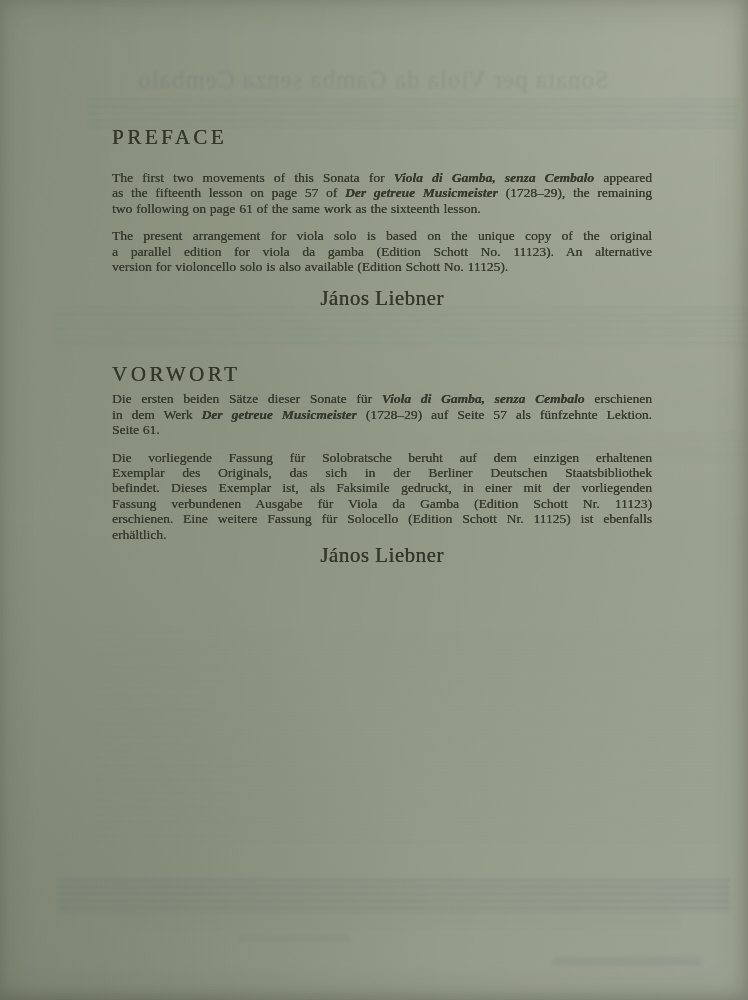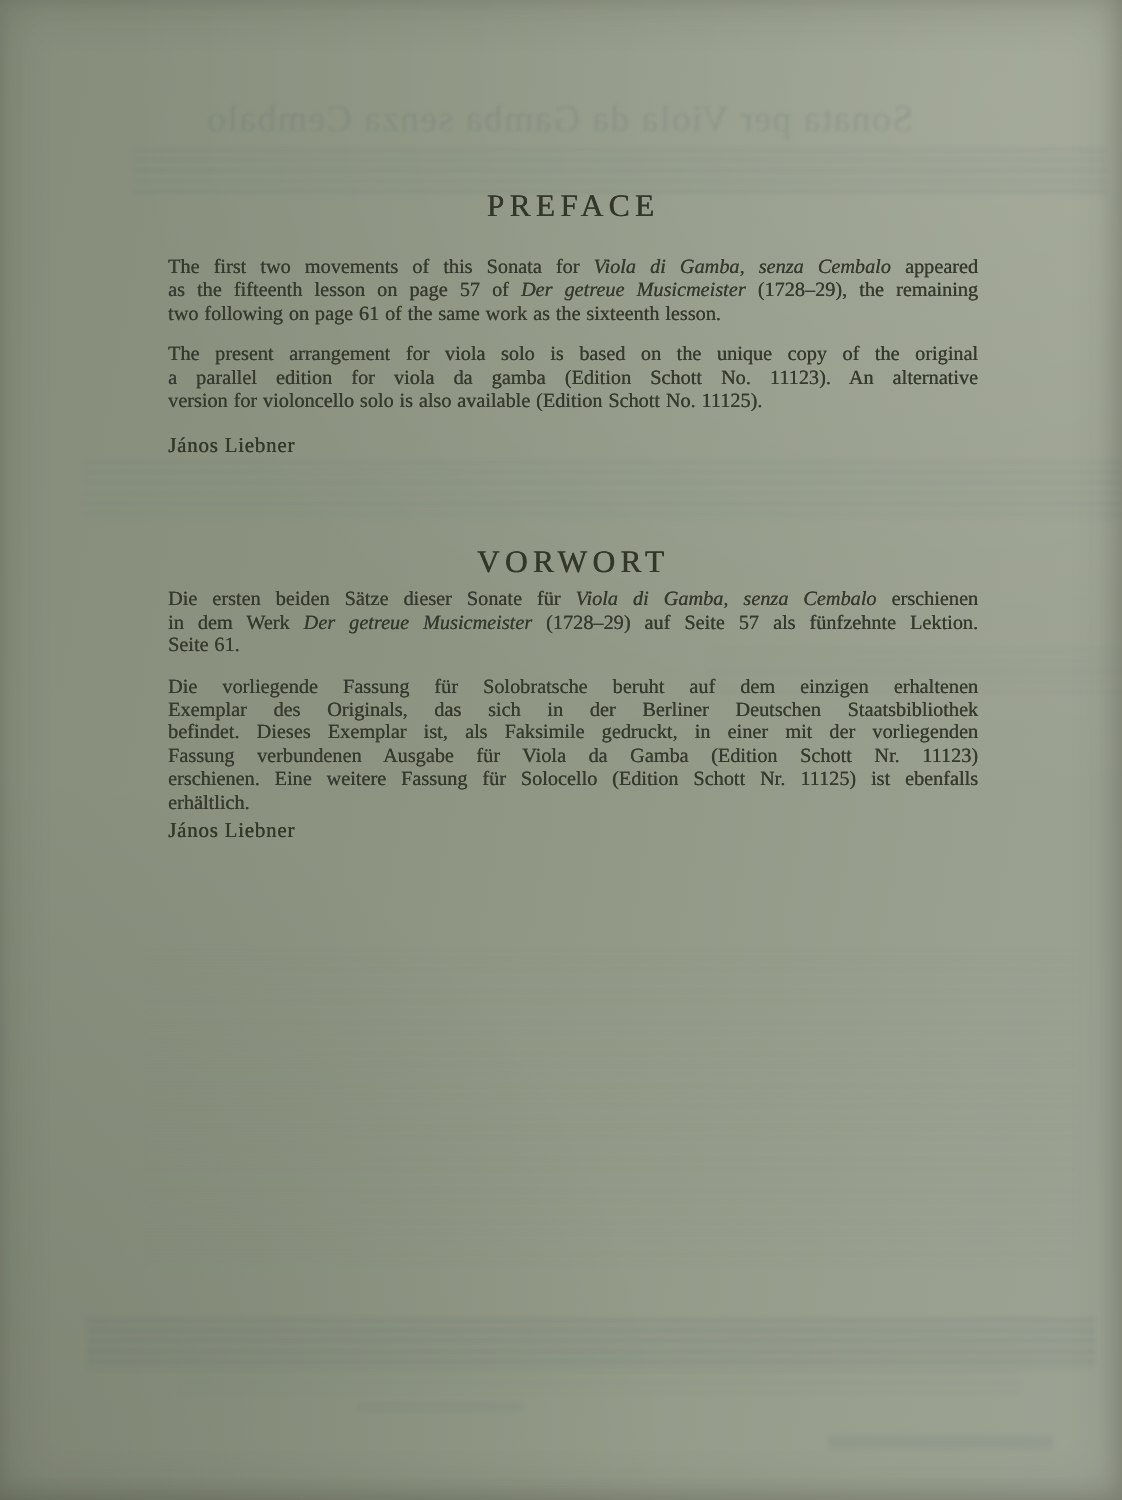--- a/index.html
+++ b/index.html
@@ -64,46 +64,45 @@
 
   
   .content {
     position: absolute;
     left: 112px; top: 118px; width: 540px;
   }
   .heading {
     margin: 0;
     padding-top: 6px;
     line-height: 26px;
-    text-align: center;
     font-size: 21px;
     font-weight: 400;
     letter-spacing: 3.5px;
     color: #333729;
     text-shadow: 0.3px 0 0 currentColor;
   }
   .paras { margin-top: 20px; }
   .vorwort { margin-top: 44px; }
   .vorwort .paras { margin-top: 4px; }
   .paragraph { margin: 0 0 12px 0; }
   .paragraph:last-child { margin-bottom: 0; }
   .line {
     font-size: 13.5px;
     line-height: 15.4px;
     text-align: justify;
     text-align-last: justify;
     word-spacing: 0.5px;
     text-shadow: 0.2px 0 0 currentColor;
   }
   .line.last { text-align-last: left; }
-  .line i { font-style: italic; }
+  .line i { font-style: italic; font-weight: bold; }
   .signature {
     margin-top: 11px;
-    text-align: left;
-    font-size: 14px;
+    text-align: center;
+    font-size: 21px;
     line-height: 26px;
     letter-spacing: 0.5px;
     color: #333729;
     text-shadow: 0.3px 0 0 currentColor;
   }
   .vorwort .signature { margin-top: 0; }
 </style>
 </head>
 <body>
 

